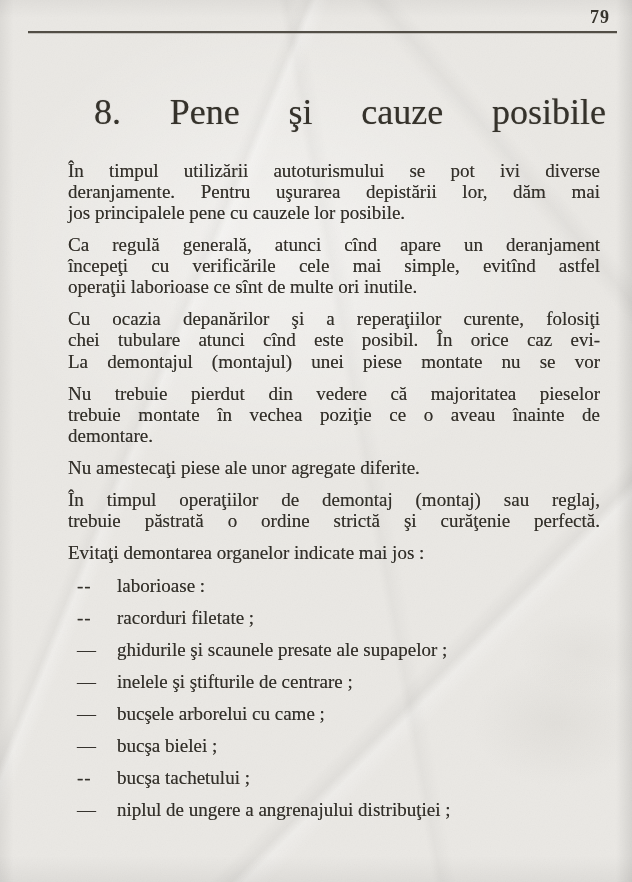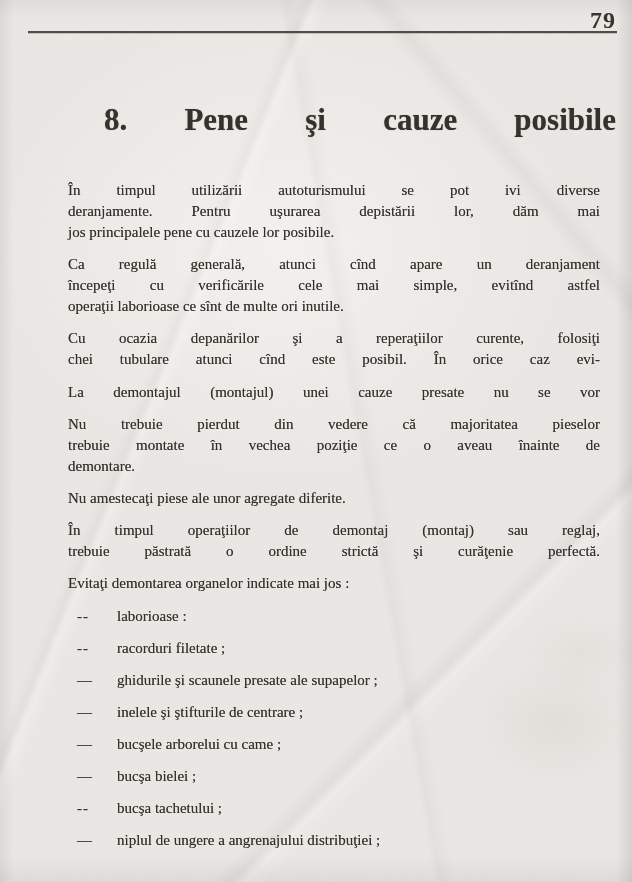--- a/index.html
+++ b/index.html
@@ -30,41 +30,41 @@
       radial-gradient(ellipse 120px 90px at 88% 82%, rgba(110,104,92,0.07), rgba(110,104,92,0) 70%),
       radial-gradient(ellipse 90px 60px at 92% 74%, rgba(110,104,92,0.05), rgba(110,104,92,0) 70%),
       
       radial-gradient(ellipse 420px 340px at 45% 28%, rgba(255,255,255,0.45), rgba(255,255,255,0) 70%),
       var(--paper);
   }
   .grain{position:absolute;inset:0;width:100%;height:100%;opacity:0.055;pointer-events:none;}
 
   .pagenum{
     position:absolute;top:7px;left:590px;
-    font-size:24px;font-weight:bold;letter-spacing:1px;color:#37342d;
+    font-size:18px;font-weight:bold;letter-spacing:1px;color:#37342d;
   }
   .rule{
     position:absolute;top:31px;left:28px;width:589px;height:2px;
     background:var(--rule);
     box-shadow:0 1px 0 rgba(82,78,70,0.25);
   }
   .title{
-    position:absolute;top:86px;left:88px;width:512px;margin:16px;
-    font-size:31px;font-weight:bold;line-height:1.15;
+    position:absolute;top:86px;left:88px;width:512px;margin:6px;
+    font-size:36px;font-weight:normal;line-height:1.15;
     text-align:justify;text-align-last:justify;
     color:#35322b;
     text-shadow:0 0 0.8px rgba(53,50,43,0.55);
   }
   .body{
-    position:absolute;top:180px;left:68px;width:532px;
-    font-size:15px;line-height:21px;
+    position:absolute;top:160px;left:68px;width:532px;
+    font-size:19px;line-height:21px;
     text-shadow:0 0 0.6px rgba(51,48,42,0.6);
   }
   .body p{margin:0 0 11px;}
-  .body p.tight{margin-bottom:12px;}
+  .body p.tight{margin-bottom:1px;}
   .ln{display:block;white-space:nowrap;}
   .ln.j{white-space:normal;text-align:justify;text-align-last:justify;}
   ul.dashlist{list-style:none;margin:12px 0 0;padding:0;}
   ul.dashlist li{position:relative;margin:0 0 11px;padding-left:49px;line-height:21px;white-space:nowrap;}
   ul.dashlist .marker{position:absolute;left:9px;top:0;letter-spacing:1px;}
 </style>
 </head>
 <body>
 
 <div class="paper">
@@ -95,21 +95,21 @@
       <span class="ln j">începeţi cu verificările cele mai simple, evitînd astfel</span>
       <span class="ln">operaţii laborioase ce sînt de multe ori inutile.</span>
     </p>
 
     <p class="tight">
       <span class="ln j">Cu ocazia depanărilor şi a reperaţiilor curente, folosiţi</span>
       <span class="ln j">chei tubulare atunci cînd este posibil. În orice caz evi-</span>
     </p>
 
     <p>
-      <span class="ln j">La demontajul (montajul) unei cauze presate nu se vor</span>
+      <span class="ln j">La demontajul (montajul) unei piese montate nu se vor</span>
     </p>
 
     <p>
       <span class="ln j">Nu trebuie pierdut din vedere că majoritatea pieselor</span>
       <span class="ln j">trebuie montate în vechea poziţie ce o aveau înainte de</span>
       <span class="ln">demontare.</span>
     </p>
 
     <p>
       <span class="ln">Nu amestecaţi piese ale unor agregate diferite.</span>

